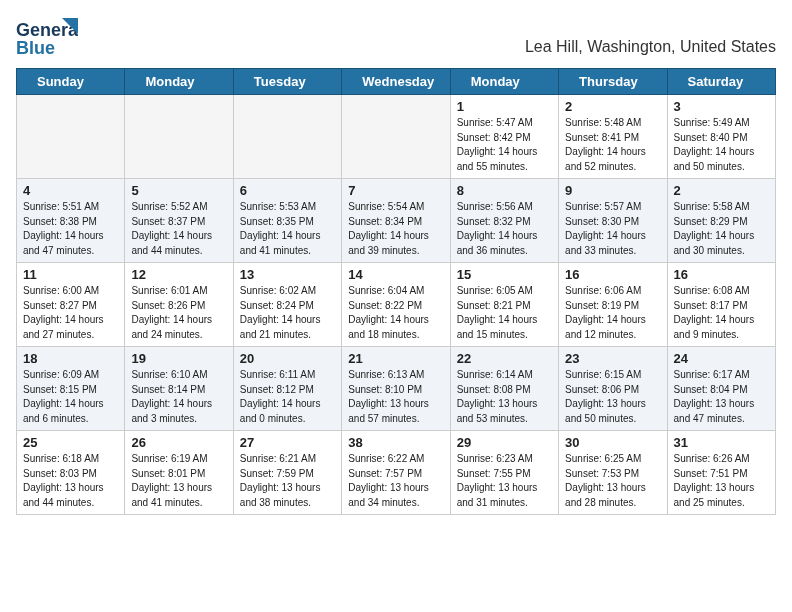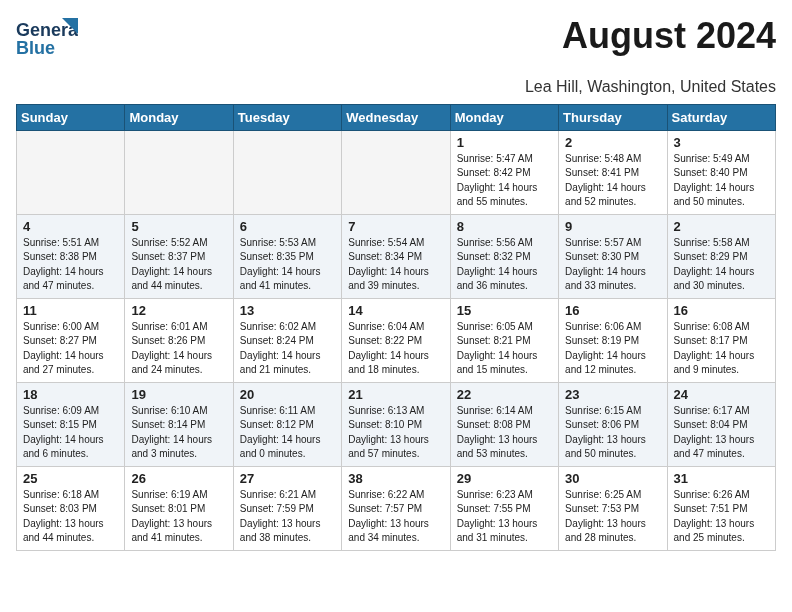--- a/index.html
+++ b/index.html
@@ -33,21 +33,21 @@
     }
     table {
       width: 100%;
       border-collapse: collapse;
       table-layout: fixed;
     }
     th {
       background: #2471a3;
       color: #fff;
       text-align: left;
-      padding: 5px 4px;
+      padding: 5px 20px;
       font-size: 13px;
       font-weight: bold;
       border: 1px solid #1a5276;
     }
     td {
       border: 1px solid #ccc;
       vertical-align: top;
       padding: 4px 6px;
       font-size: 10.5px;
       color: #222;
@@ -84,21 +84,20 @@
   <div class="logo-wrap">
     <svg width="62" height="44" viewBox="0 0 62 44">
 
       <text x="0" y="20" font-size="18" font-weight="bold" fill="#1a3a5c" font-family="Arial">General</text>
       <text x="0" y="38" font-size="18" font-weight="bold" fill="#2471a3" font-family="Arial">Blue</text>
 
       <polygon points="46,2 62,2 62,18" fill="#2471a3"></polygon>
     </svg>
   </div>
   <div class="title-area">
-    <div class="month-title">August 2024</div>
     <div class="location">Lea Hill, Washington, United States</div>
   </div>
 </div>
 
 <table>
   <thead>
     <tr id="weekday-header">
         <th>Sunday</th>
         <th>Monday</th>
         <th>Tuesday</th>

